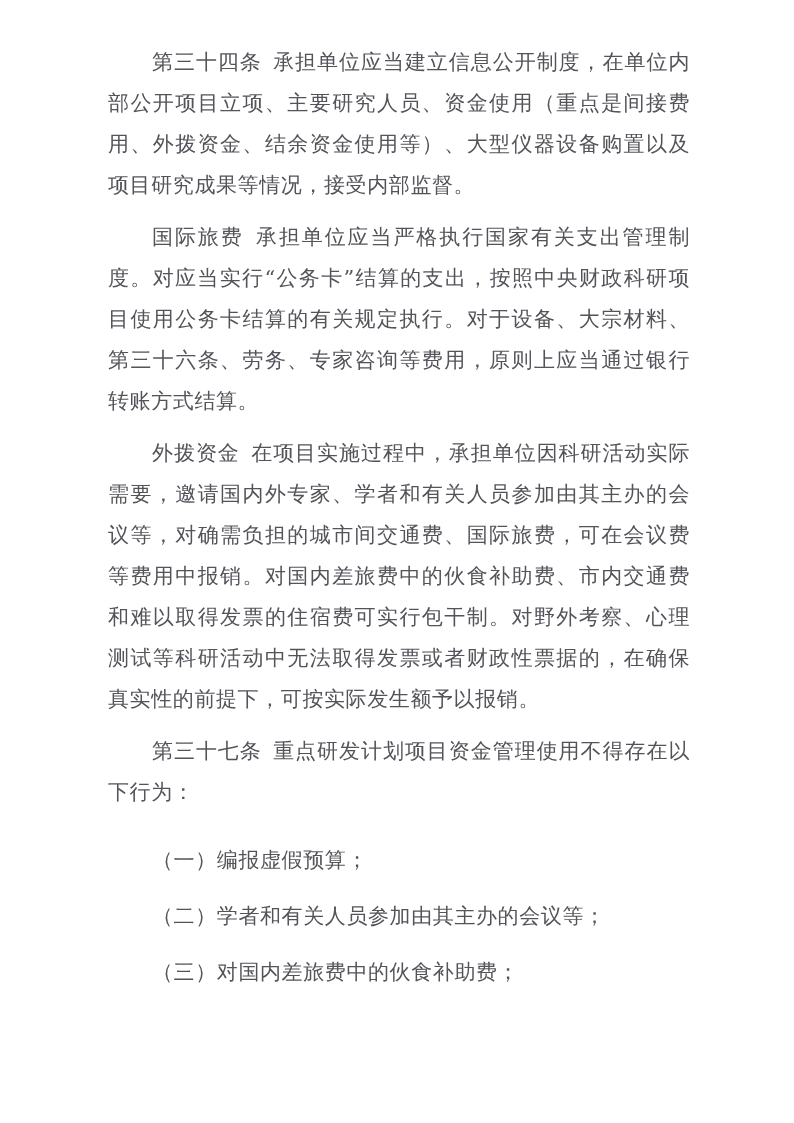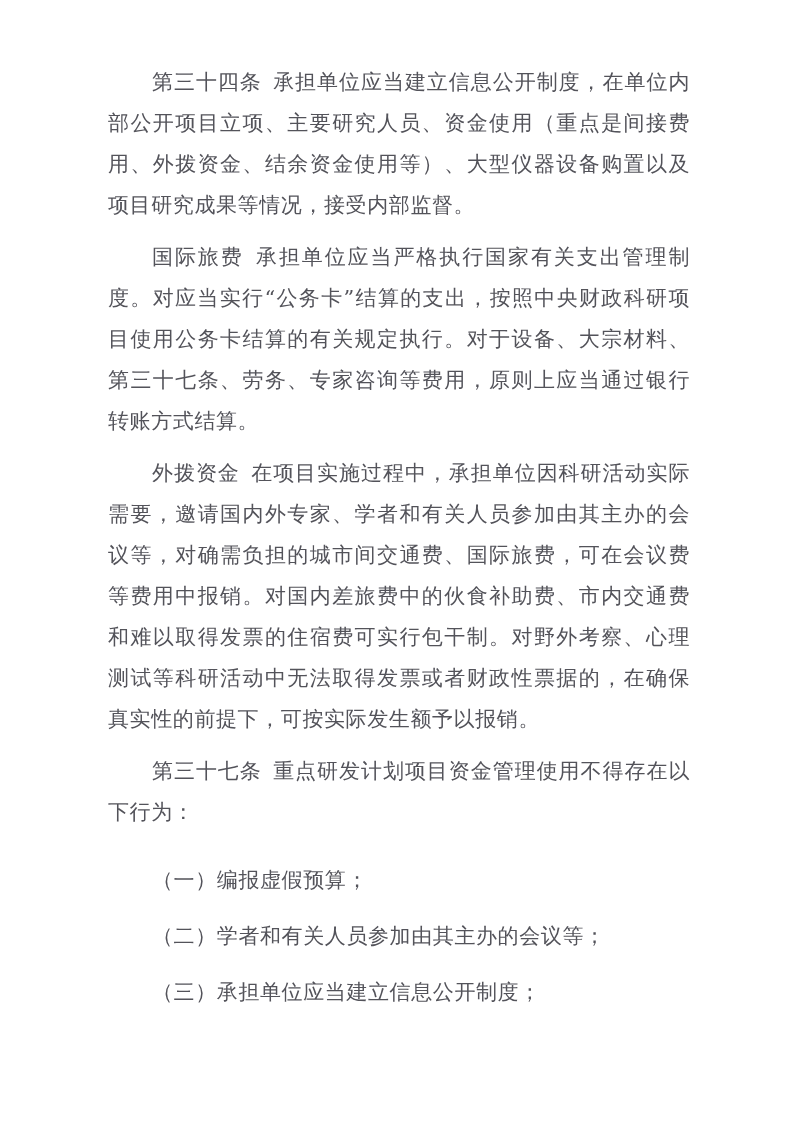--- a/index.html
+++ b/index.html
@@ -13,21 +13,21 @@
     height: 1123px;
     overflow: hidden;
     font-family: "DejaVu Serif", "Liberation Serif", serif;
   }
   .page {
     position: relative;
     box-sizing: border-box;
     width: 794px;
     height: 1123px;
     background: #ffffff;
-    padding: 62px 104px 0 108px;
+    padding: 42px 104px 0 108px;
   }
   .doc-body {
     color: #53535a;
     font-size: 21px;
     line-height: 41px;
     text-align: justify;
     text-justify: inter-character;
     letter-spacing: 0.6px;
     -webkit-font-smoothing: antialiased;
   }
@@ -58,29 +58,29 @@
   }
 </style>
 </head>
 <body>
 
 <div class="page">
   <div class="doc-body">
 
     <p class="para"><span class="art-label">第三十四条</span><span class="art-gap"></span><span>承担单位应当建立信息公开制度，在单位内部公开项目立项、主要研究人员、资金使用（重点是间接费用、外拨资金、结余资金使用等）、大型仪器设备购置以及项目研究成果等情况，接受内部监督。</span></p>
 
-    <p class="para"><span class="art-label">国际旅费</span><span class="art-gap"></span><span>承担单位应当严格执行国家有关支出管理制度。对应当实行“公务卡”结算的支出，按照中央财政科研项目使用公务卡结算的有关规定执行。对于设备、大宗材料、第三十七条、劳务、专家咨询等费用，原则上应当通过银行转账方式结算。</span></p>
+    <p class="para"><span class="art-label">国际旅费</span><span class="art-gap"></span><span>承担单位应当严格执行国家有关支出管理制度。对应当实行“公务卡”结算的支出，按照中央财政科研项目使用公务卡结算的有关规定执行。对于设备、大宗材料、第三十六条、劳务、专家咨询等费用，原则上应当通过银行转账方式结算。</span></p>
 
     <p class="para"><span class="art-label">外拨资金</span><span class="art-gap"></span><span>在项目实施过程中，承担单位因科研活动实际需要，邀请国内外专家、学者和有关人员参加由其主办的会议等，对确需负担的城市间交通费、国际旅费，可在会议费等费用中报销。对国内差旅费中的伙食补助费、市内交通费和难以取得发票的住宿费可实行包干制。对野外考察、心理测试等科研活动中无法取得发票或者财政性票据的，在确保真实性的前提下，可按实际发生额予以报销。</span></p>
 
     <p class="para"><span class="art-label">第三十七条</span><span class="art-gap"></span><span>重点研发计划项目资金管理使用不得存在以下行为：</span></p>
 
     <div class="spacer-after-intro"></div>
 
     <p class="clause-item"><span>（一）</span><span>编报虚假预算；</span></p>
 
     <p class="clause-item"><span>（二）</span><span>学者和有关人员参加由其主办的会议等；</span></p>
 
-    <p class="clause-item"><span>（三）</span><span>承担单位应当建立信息公开制度；</span></p>
+    <p class="clause-item"><span>（三）</span><span>对国内差旅费中的伙食补助费；</span></p>
 
 
   </div>
 </div>
 
 </body></html>

